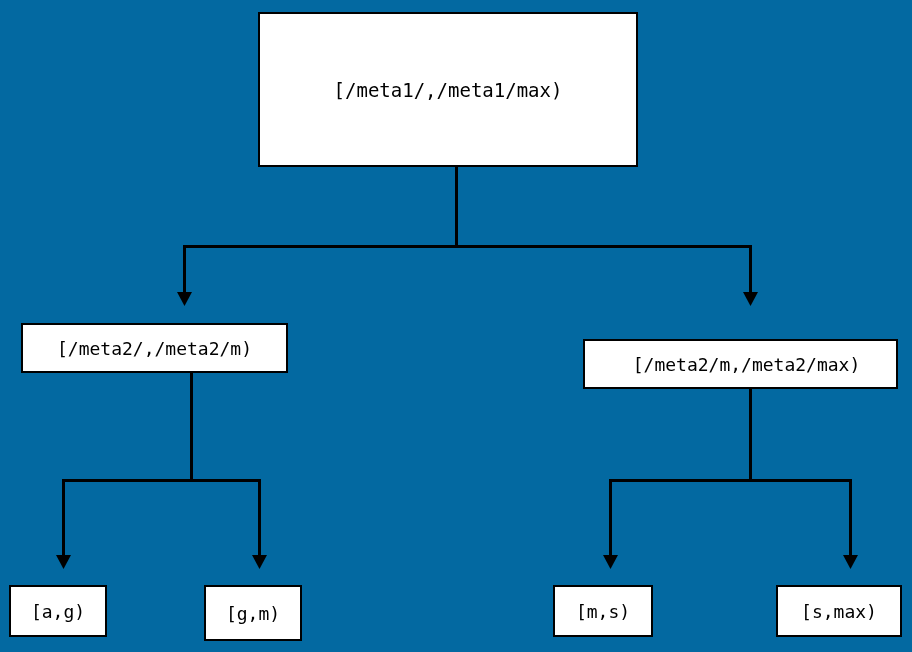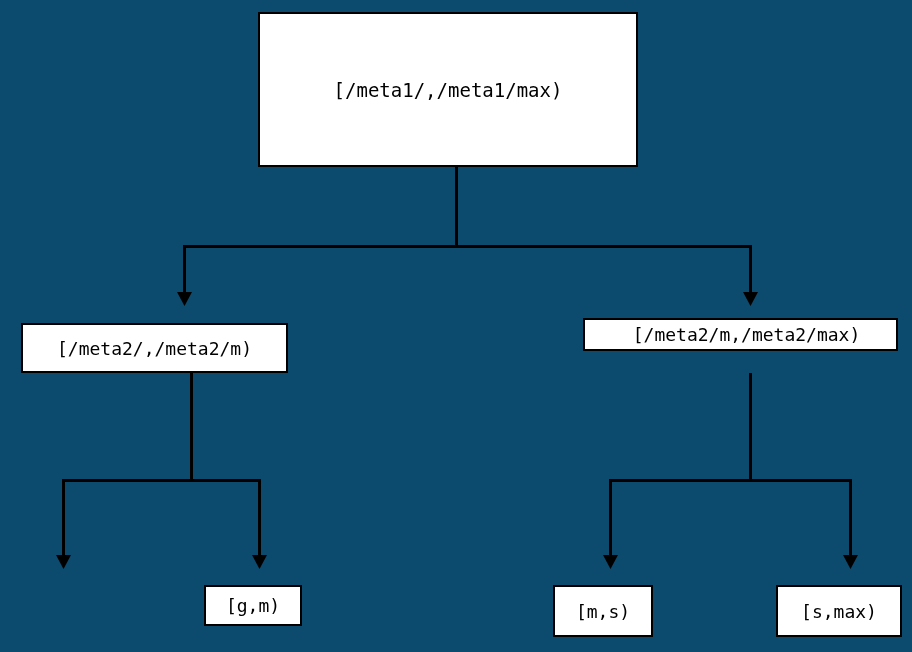--- a/index.html
+++ b/index.html
@@ -8,21 +8,21 @@
     padding: 0;
     background: #ffffff;
   }
   body {
     font-family: "DejaVu Sans Mono", "Liberation Mono", monospace;
   }
   #canvas {
     position: relative;
     width: 912px;
     height: 652px;
-    background: #0c4a6e;
+    background: #0369a1;
     overflow: hidden;
   }
   #edge-layer {
     position: absolute;
     left: 0;
     top: 0;
     width: 912px;
     height: 652px;
   }
   .node {
@@ -36,23 +36,23 @@
     color: #000000;
     white-space: nowrap;
   }
   .node-label {
     font-family: "DejaVu Sans Mono", "Liberation Mono", monospace;
     letter-spacing: 0px;
     color: #000000;
   }
   .node-root   { left: 258px; top: 12px;  width: 380px; height: 155px; }
   .node-mid-l  { left: 21px;  top: 323px; width: 267px; height: 50px; }
-  .node-mid-r  { left: 583px; top: 318px; width: 315px; height: 33px; padding-left: 12px; }
+  .node-mid-r  { left: 583px; top: 339px; width: 315px; height: 50px; padding-left: 12px; }
   .node-leaf-1 { left: 9px;   top: 585px; width: 98px;  height: 52px; }
-  .node-leaf-2 { left: 204px; top: 585px; width: 98px;  height: 41px; align-items: center; }
+  .node-leaf-2 { left: 204px; top: 585px; width: 98px;  height: 56px; align-items: center; }
   .node-leaf-3 { left: 553px; top: 585px; width: 100px; height: 52px; }
   .node-leaf-4 { left: 776px; top: 585px; width: 126px; height: 52px; }
   .node-root .node-label  { font-size: 19px; }
   .node-mid-l .node-label,
   .node-mid-r .node-label { font-size: 18px; }
   .node-leaf-1 .node-label,
   .node-leaf-2 .node-label,
   .node-leaf-3 .node-label,
   .node-leaf-4 .node-label { font-size: 18px; }
 </style>
@@ -99,20 +99,23 @@
   </div>
 
   <div class="node node-mid-l">
     <span class="node-label">[/meta2/,/meta2/m)</span>
   </div>
 
   <div class="node node-mid-r">
     <span class="node-label">[/meta2/m,/meta2/max)</span>
   </div>
 
+  <div class="node node-leaf-1">
+    <span class="node-label">[a,g)</span>
+  </div>
 
   <div class="node node-leaf-2">
     <span class="node-label">[g,m)</span>
   </div>
 
   <div class="node node-leaf-4">
     <span class="node-label">[s,max)</span>
   </div>
 
   <div class="node node-leaf-3">

